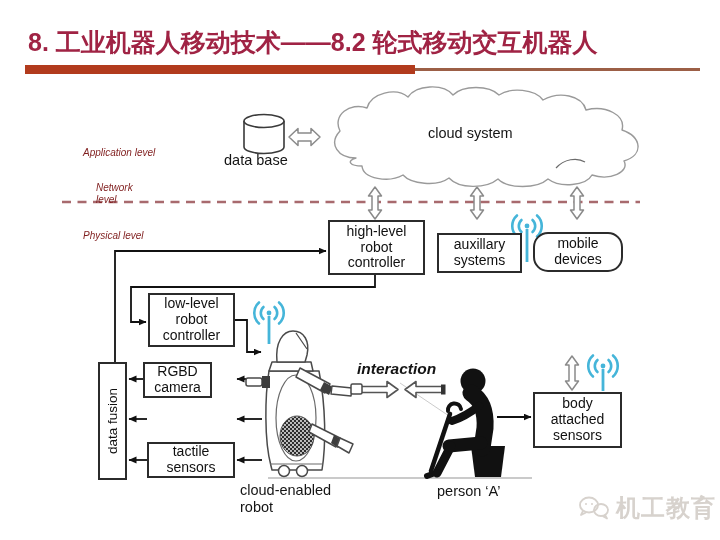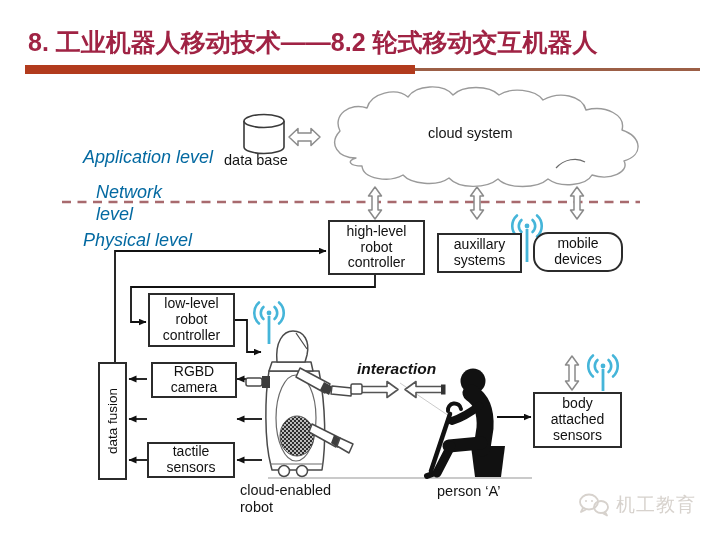--- a/index.html
+++ b/index.html
@@ -24,21 +24,21 @@
   .box{
     position:absolute; box-sizing:border-box; border:2px solid #2b2b2b; background:#fff;
     display:flex; align-items:center; justify-content:center; text-align:center;
     font-size:14px; line-height:1.13; color:#101010; white-space:pre-line;
   }
   .box.vertical span{
     writing-mode:vertical-rl; transform:rotate(180deg);
     font-size:13.5px; white-space:nowrap;
   }
   .lvl{
-    position:absolute; font-style:italic; font-size:18px; color:#0369a1;
+    position:absolute; font-style:italic; font-size:10px; color:#7f1d1d;
     white-space:pre-line; line-height:1.2;
   }
   .lbl{position:absolute; font-size:14.5px; color:#141414; white-space:pre-line;}
   .center{text-align:left;}
   .italic{font-style:italic;font-weight:bold;}
 
   .wifi-arc{stroke:var(--wifi); stroke-width:2.6; fill:none; stroke-linecap:round;}
   .wifi-stem{stroke:var(--wifi); stroke-width:2.8; fill:none;}
   .wifi-dot{fill:var(--wifi);}
   .netline{stroke:var(--network-dash); stroke-width:2.4; stroke-dasharray:9 6.5; fill:none;}
@@ -48,21 +48,21 @@
   .outline{stroke:#4a4a4a; stroke-width:1.5; fill:#fff; stroke-linejoin:round;}
   .thin-outline{stroke:#6a6a6a; stroke-width:1.2; fill:none;}
   .cloud{stroke:#9a9a9a; stroke-width:1.4; fill:#fff; stroke-linejoin:round;}
   .person{fill:#111;}
   .person-stroke{stroke:#111; fill:none; stroke-linecap:round;}
 
   .watermark{
     position:absolute; left:578px; top:492px; display:flex; align-items:center; gap:6px;
     color:#d7d2cd;
   }
-  .watermark .wm-text{font-size:19px; letter-spacing:1px;}
+  .watermark .wm-text{font-size:24px; letter-spacing:1px;font-weight:bold;}
 </style>
 </head>
 <body>
 
 <div class="slide">
 
   <div class="title">8. 工业机器人移动技术——8.2 轮式移动交互机器人</div>
   <div class="bar-thick"></div>
   <div class="bar-thin"></div>
 
@@ -206,21 +206,21 @@
   <div class="box" style="left:328px; top:220px; width:97px; height:55px;">high-level
 robot
 controller</div>
   <div class="box" style="left:437px; top:233px; width:85px; height:40px;">auxillary
 systems</div>
   <div class="box" style="left:533px; top:232px; width:90px; height:40px;border-radius:15px;">mobile
 devices</div>
   <div class="box" style="left:148px; top:293px; width:87px; height:54px;">low-level
 robot
 controller</div>
-  <div class="box" style="left:151px; top:362px; width:86px; height:36px;">RGBD
+  <div class="box" style="left:143px; top:362px; width:69px; height:36px;">RGBD
 camera</div>
   <div class="box" style="left:147px; top:442px; width:88px; height:36px;">tactile
 sensors</div>
   <div class="box vertical" style="left:98px; top:362px; width:29px; height:118px;"><span>data fusion</span></div>
   <div class="box" style="left:533px; top:392px; width:89px; height:56px;">body
 attached
 sensors</div>
 
   <div class="watermark">
     <svg width="32" height="26" viewBox="0 0 32 26">

